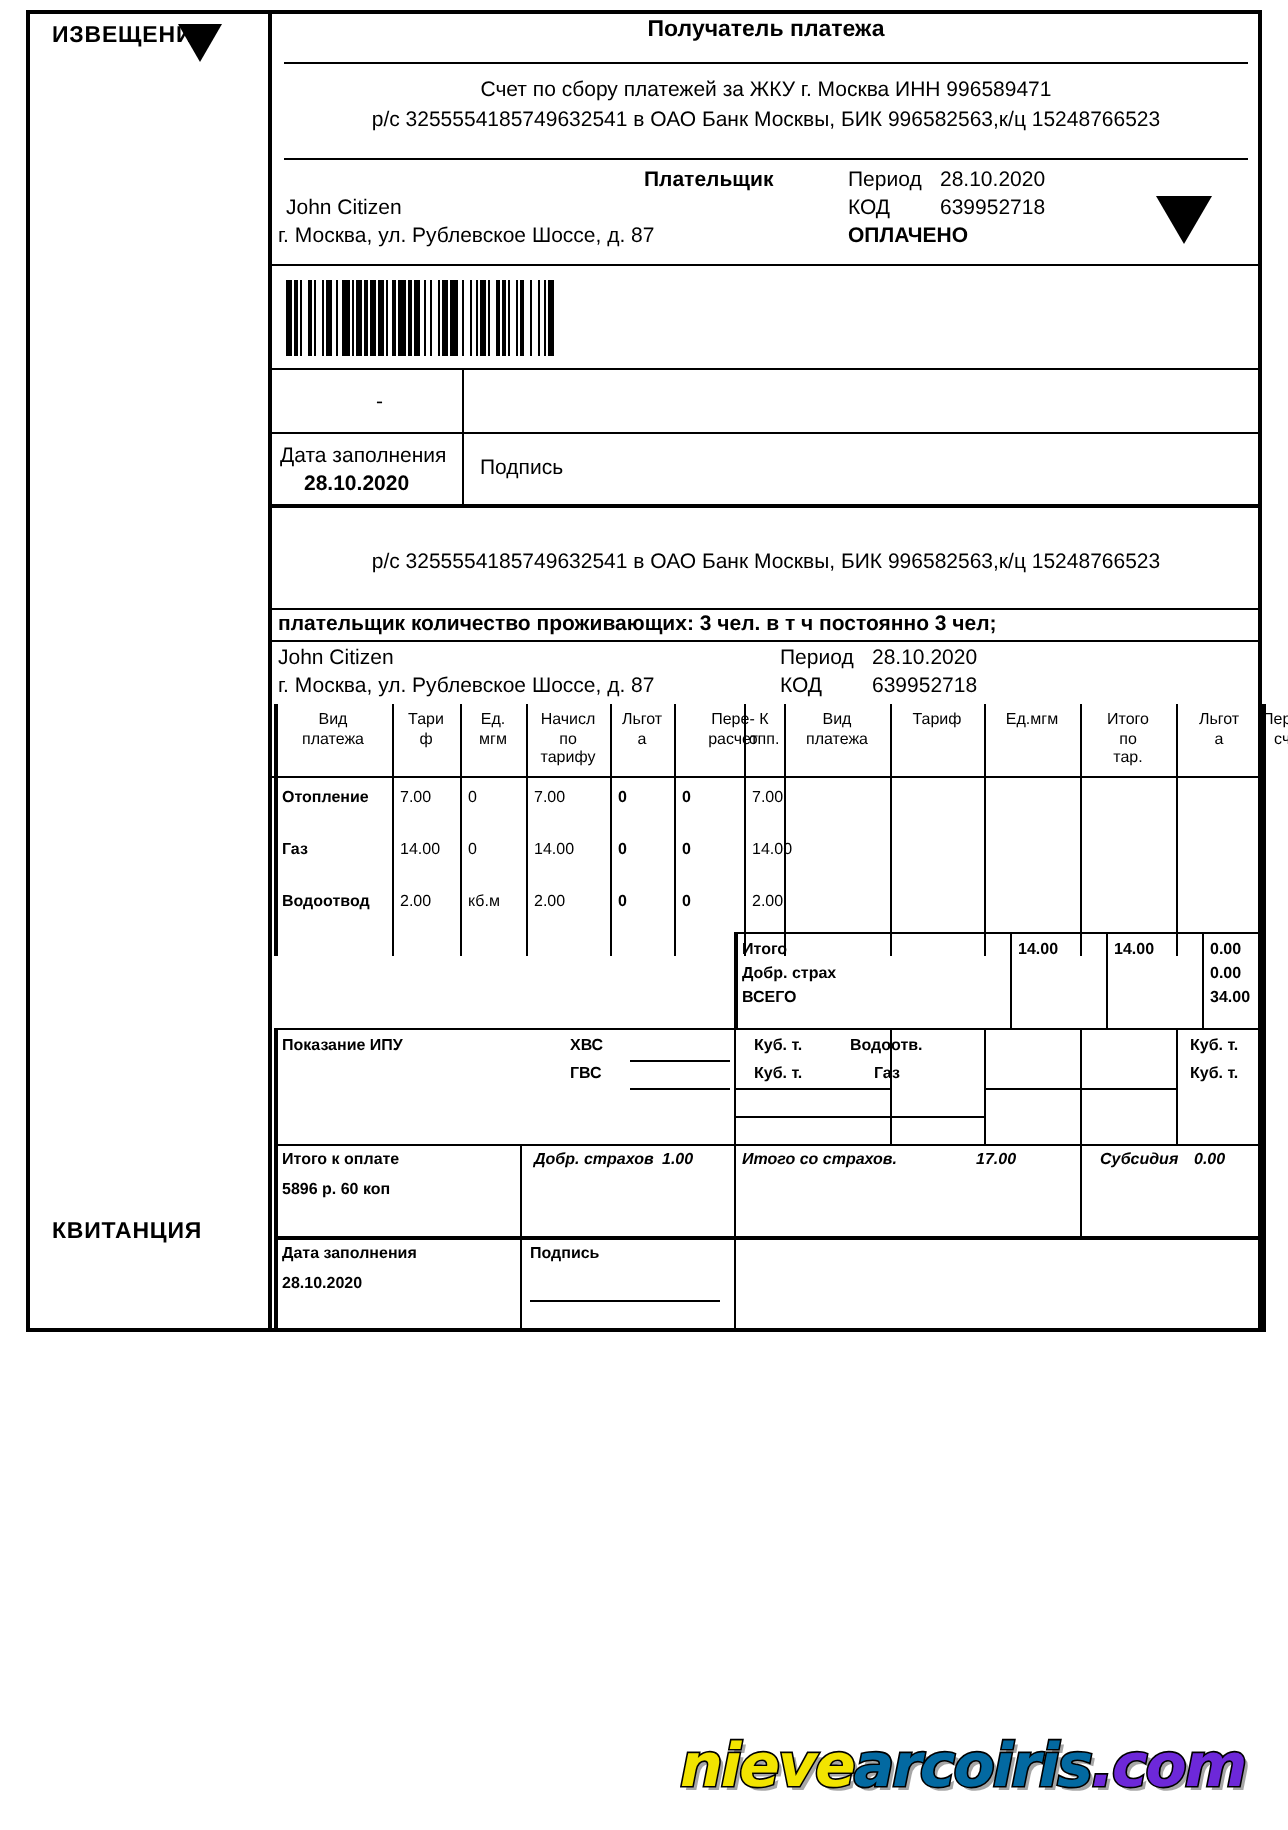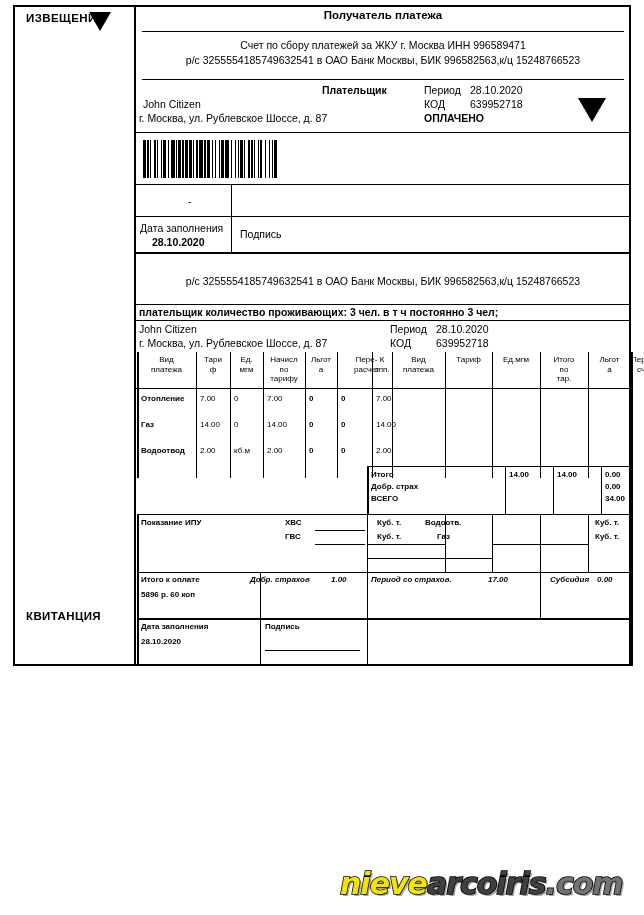--- a/index.html
+++ b/index.html
@@ -115,22 +115,22 @@
     left:340px;top:866px;font-size:30px;font-weight:bold;font-style:italic;
     letter-spacing:-1px;white-space:nowrap;
     font-family:"DejaVu Sans",sans-serif;
   }
   #watermark span{
     -webkit-text-stroke:1.6px #000;
     paint-order:stroke fill;
     text-shadow:2px 2px 0 rgba(0,0,0,.35);
   }
   .wm-y{color:#f2e400;}
-  .wm-o{color:#404040;}
-  .wm-p{color:#737373;font-style:italic;}
+  .wm-o{color:#0369a1;}
+  .wm-p{color:#6d28d9;font-style:italic;}
 </style>
 </head>
 <body>
 
 <div class="sheet">
 
   <div class="abs" id="outer-frame"></div>
   <div class="abs" id="stub-divider"></div>
 
   <div class="abs lbl-izv">ИЗВЕЩЕНИЕ</div>
@@ -393,23 +393,23 @@
 
   <div class="abs" id="totals-row">
       <div style="position: absolute; left: 2px; top: 46px; width: 494px; border-top: 2px solid rgb(0, 0, 0);"></div>
       <div style="position: absolute; left: 2px; top: 0px; height: 46px; border-left: 2px solid rgb(0, 0, 0);"></div>
       <div style="position: absolute; left: 125px; top: 0px; height: 46px; border-left: 1px solid rgb(0, 0, 0);"></div>
       <div style="position: absolute; left: 232px; top: 0px; height: 46px; border-left: 1px solid rgb(0, 0, 0);"></div>
       <div style="position: absolute; left: 405px; top: 0px; height: 46px; border-left: 1px solid rgb(0, 0, 0);"></div>
       <div style="position: absolute; left: 496px; top: 0px; height: 46px; border-left: 2px solid rgb(0, 0, 0);"></div>
       <div class="t-txt" style="left: 6px; top: 3px;">Итого к оплате</div>
       <div class="t-txt" style="left: 6px; top: 18px;">5896 р. 60 коп</div>
-      <div class="t-ital" style="left: 115px; top: 3px;">Добр. страхов</div>
+      <div class="t-ital" style="left: 132px; top: 3px;">Добр. страхов</div>
       <div class="t-ital" style="left: 196px; top: 3px;">1.00</div>
-      <div class="t-ital" style="left: 236px; top: 3px;">Период со страхов.</div>
+      <div class="t-ital" style="left: 236px; top: 3px;">Итого со страхов.</div>
       <div class="t-ital" style="left: 353px; top: 3px;">17.00</div>
       <div class="t-ital" style="left: 415px; top: 3px;">Субсидия</div>
       <div class="t-ital" style="left: 462px; top: 3px;">0.00</div>
     </div>
 
   <div class="abs" id="foot-row">
       <div style="position: absolute; left: 2px; top: 0px; height: 48px; border-left: 2px solid rgb(0, 0, 0);"></div>
       <div style="position: absolute; left: 125px; top: 0px; height: 48px; border-left: 1px solid rgb(0, 0, 0);"></div>
       <div style="position: absolute; left: 232px; top: 0px; height: 48px; border-left: 1px solid rgb(0, 0, 0);"></div>
       <div style="position: absolute; left: 496px; top: 0px; height: 48px; border-left: 2px solid rgb(0, 0, 0);"></div>

